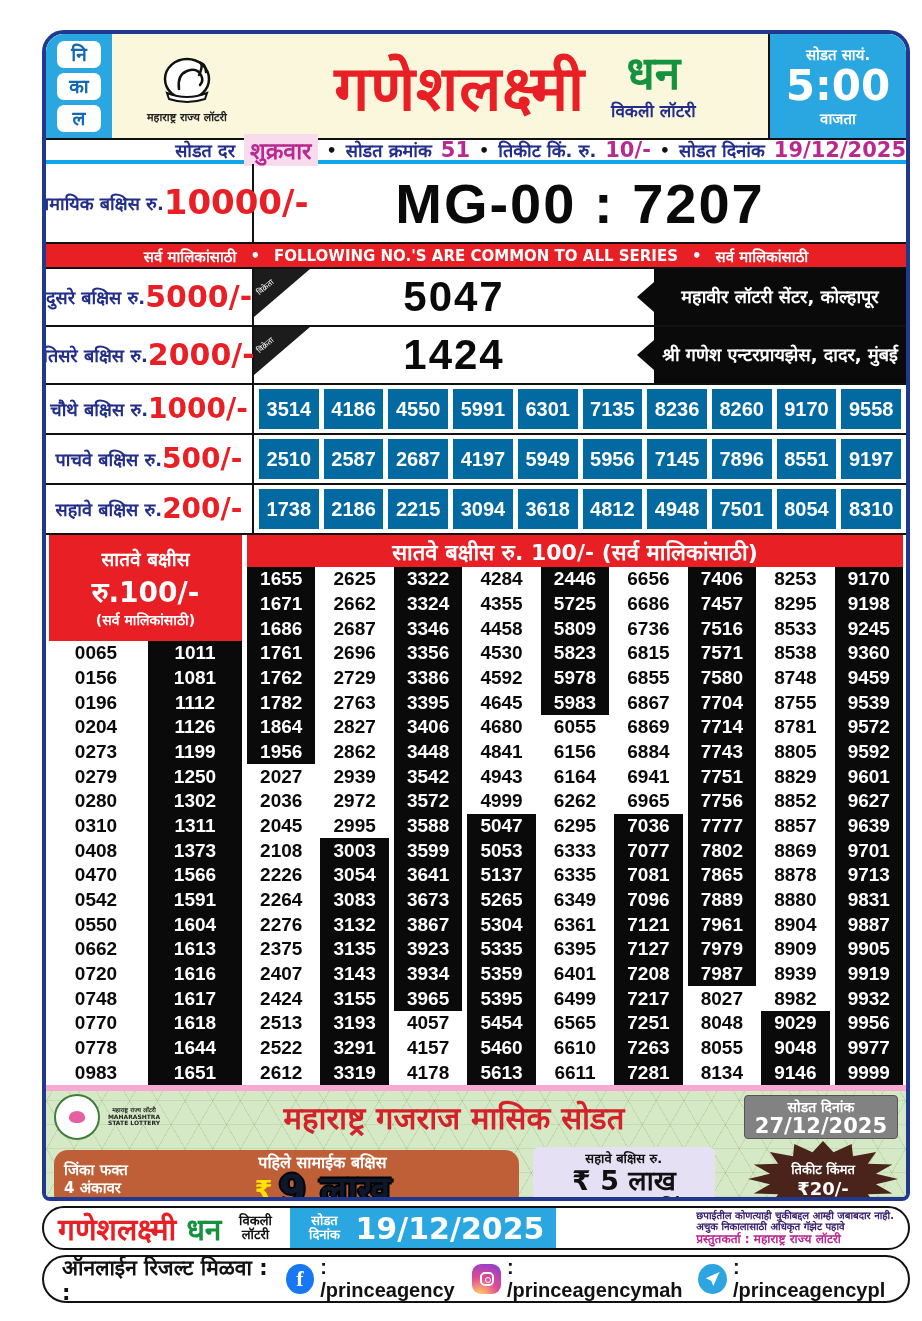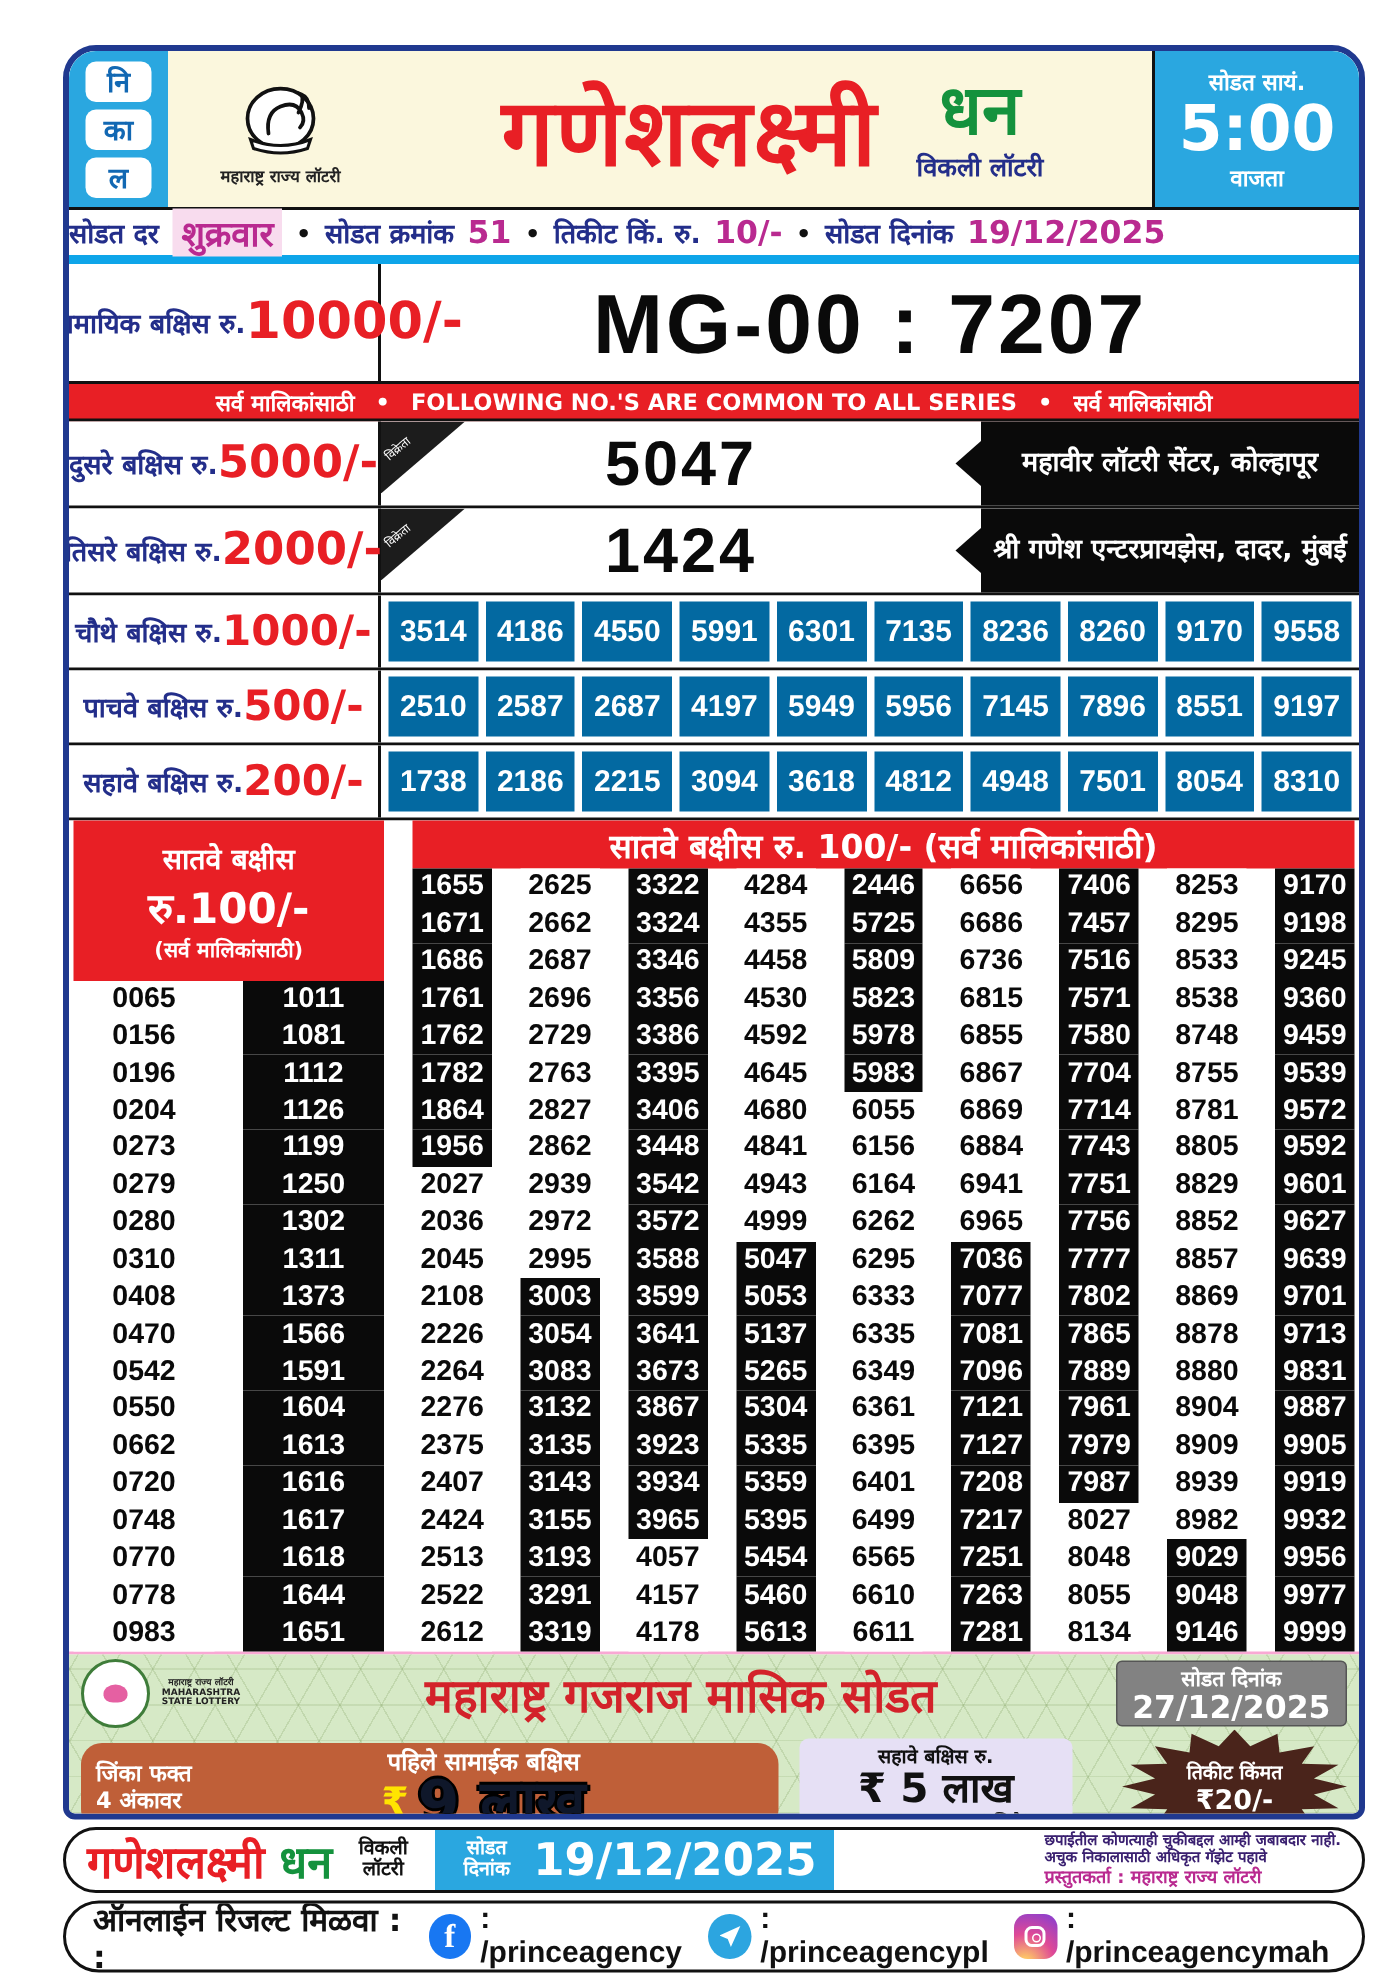--- a/index.html
+++ b/index.html
@@ -23,22 +23,22 @@
   .main-title { color:#e81f25; font-size:62px; font-weight:800; letter-spacing:1px; }
   .dhan-wrap { display:flex; flex-direction:column; align-items:center; }
   .dhan { color:#14923d; font-size:46px; font-weight:800; line-height:1; }
   .weekly { color:#232e8a; font-size:17px; font-weight:bold; margin-top:3px; }
   .timebox { width:138px; background:#2aa7e0; color:#fff; display:flex; flex-direction:column;
              align-items:center; justify-content:center; border-left:2px solid #111; }
   .timebox .tlbl { font-size:15px; font-weight:bold; }
   .timebox .time { font-size:42px; font-weight:800; line-height:1.05; }
 
   
-  .inforow { height:36px; display:flex; align-items:center; justify-content:flex-start; gap:9px;
-             border-bottom:6px solid #0ea5e9; font-weight:bold; background:#fff; }
+  .inforow { height:24px; display:flex; align-items:center; justify-content:flex-end; gap:9px;
+             border-bottom:4px solid #0ea5e9; font-weight:bold; background:#fff; }
   .ilbl { color:#232e8a; font-size:18px; }
   .ival { color:#b92a90; font-size:21px; }
   .ival.day { background:#f8dcee; padding:0 6px; font-size:23px; }
   .ibul { color:#111; font-size:16px; }
 
   
   .prow { display:flex; border-bottom:2px solid #111; background:#fff; }
   .plabel { width:208px; border-right:2px solid #111; display:flex; flex-direction:row;
             align-items:center; justify-content:center; padding:2px; }
   .plabel-top { color:#232e8a; font-size:18px; font-weight:bold; white-space:nowrap; }
@@ -66,22 +66,22 @@
                     border-right:17px solid #0a0a0a; }
 
   .prize456 { height:50px; }
   .prize456 .plabel-amt { font-size:28px; }
   .tiles { flex:1; display:grid; grid-template-columns:repeat(10,1fr); gap:5px; padding:4px 5px; }
   .tiles > div { background:#0369a1; color:#fff; display:flex; align-items:center; justify-content:center;
                  font-family:"Liberation Sans", sans-serif; font-weight:700; font-size:20px; }
 
   
   .p7grid { display:grid; grid-template-columns:94px 94px repeat(9,1fr);
-            grid-template-rows:32px repeat(21,1fr); height:556px; column-gap:19px; padding:0 3px;
-            background:#fff; border-bottom:2px solid #f9a8d4; }
+            grid-template-rows:32px repeat(21,1fr); height:556px; column-gap:5px; padding:0 3px;
+            background:#fff; border-bottom:6px solid #f9a8d4; }
   .p7head { grid-column:3 / -1; grid-row:1; background:#e81f25; color:#fff; font-weight:800;
             font-size:22px; display:flex; align-items:center; justify-content:center; }
   .p7box  { grid-column:1 / 3; grid-row:1 / 5; background:#e81f25; color:#fff; display:flex;
             flex-direction:column; align-items:center; justify-content:center; text-align:center; }
   .p7box .l1 { font-size:19px; font-weight:bold; }
   .p7box .l2 { font-size:28px; font-weight:800; }
   .p7box .l3 { font-size:14px; font-weight:bold; }
   .p7cell { display:flex; align-items:center; justify-content:center;
             font-family:"Liberation Sans", sans-serif; font-weight:700; font-size:19px; }
   .p7cell.blk { background:#0a0a0a; color:#fff; }
@@ -586,25 +586,25 @@
     </div>
   </div>
 
   <div class="pill pill2">
     <span class="f-online">ऑनलाईन रिजल्ट मिळवा : :</span>
     <div class="soc">
       <span class="icon-circle fb">f</span>
       <span class="handle">: /princeagency</span>
     </div>
     <div class="soc">
+      <span class="icon-circle ig">
+          <span class="cam"></span>
+        </span>
+      <span class="handle">: /princeagencymah</span>
+    </div>
+    <div class="soc">
       <span class="icon-circle tg">
           <span class="plane"></span>
         </span>
       <span class="handle">: /princeagencypl</span>
     </div>
-    <div class="soc">
-      <span class="icon-circle ig">
-          <span class="cam"></span>
-        </span>
-      <span class="handle">: /princeagencymah</span>
-    </div>
   </div>
 </div>
 
 </body></html>

